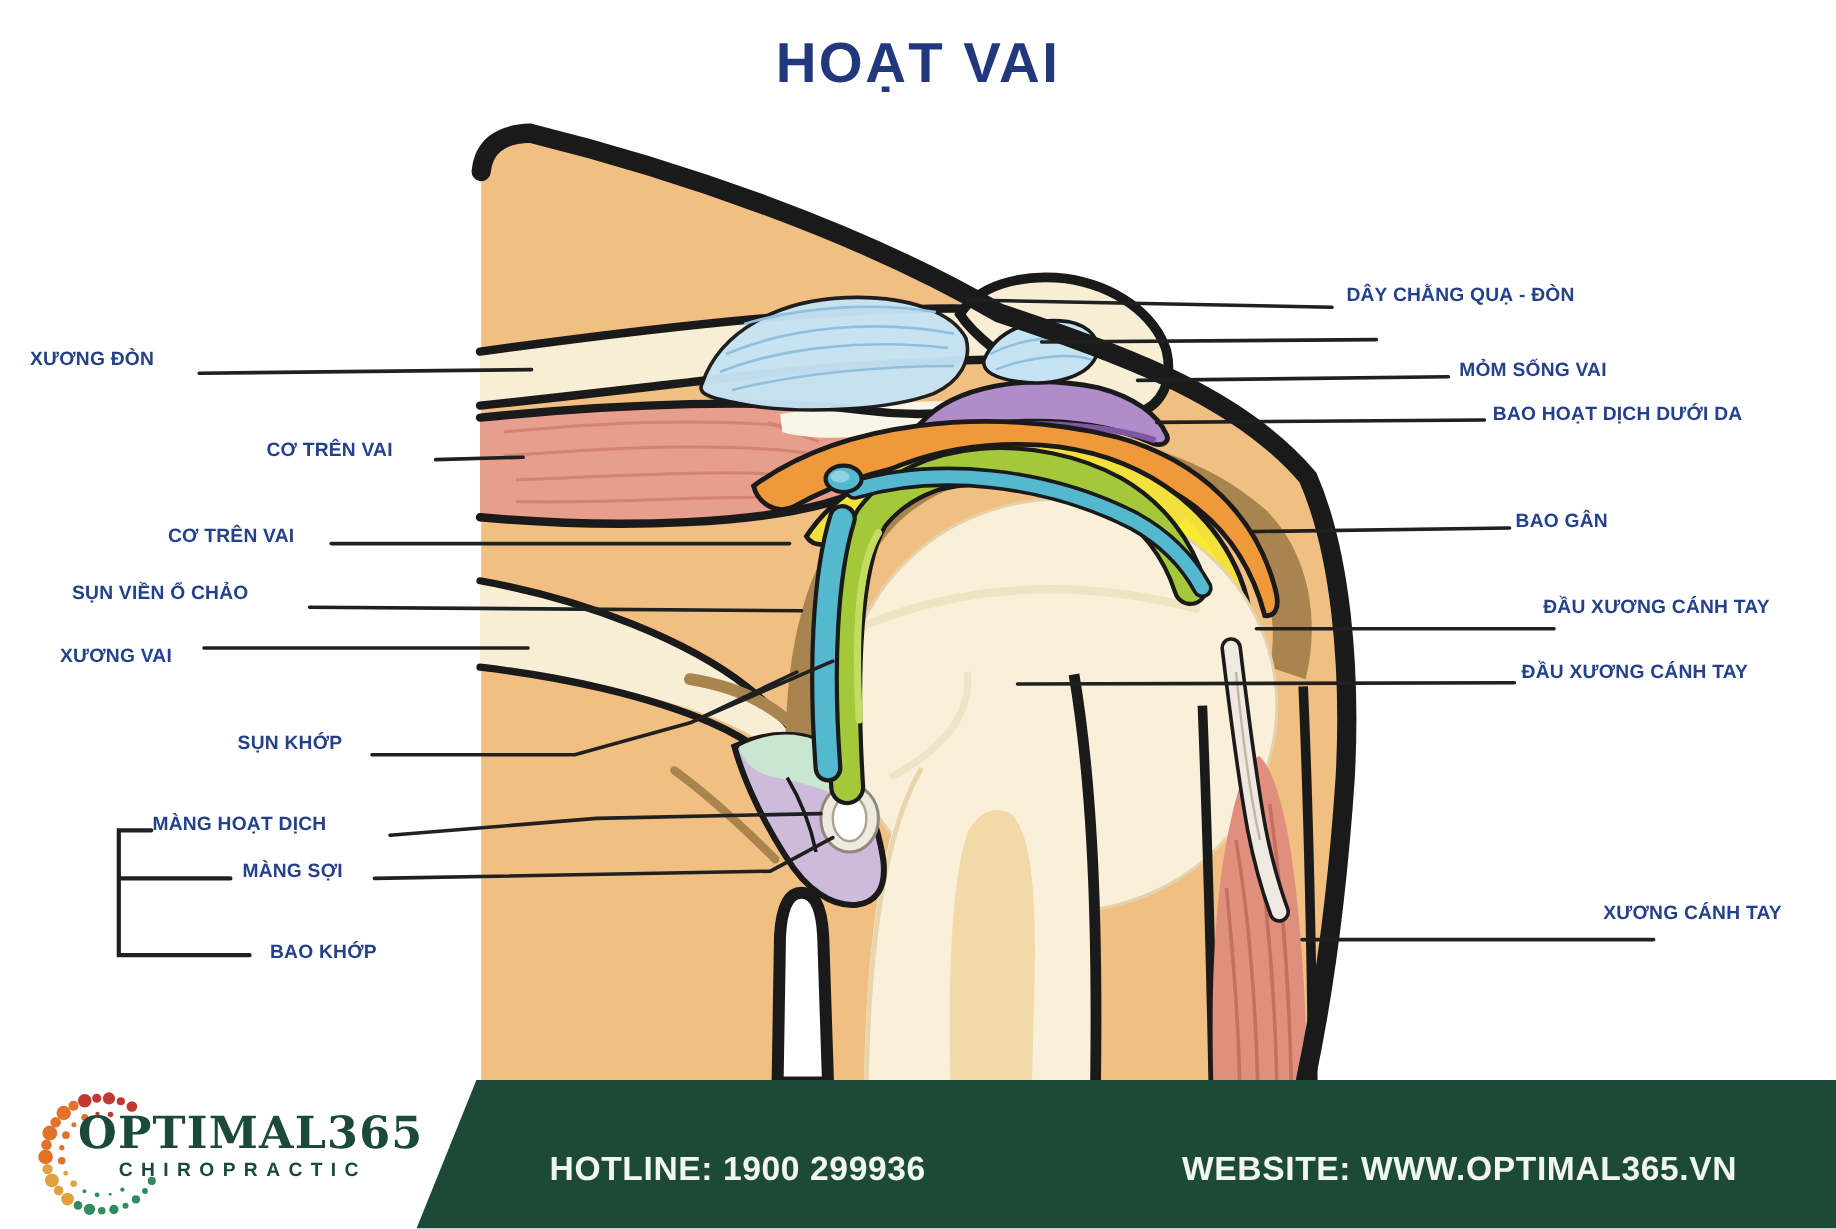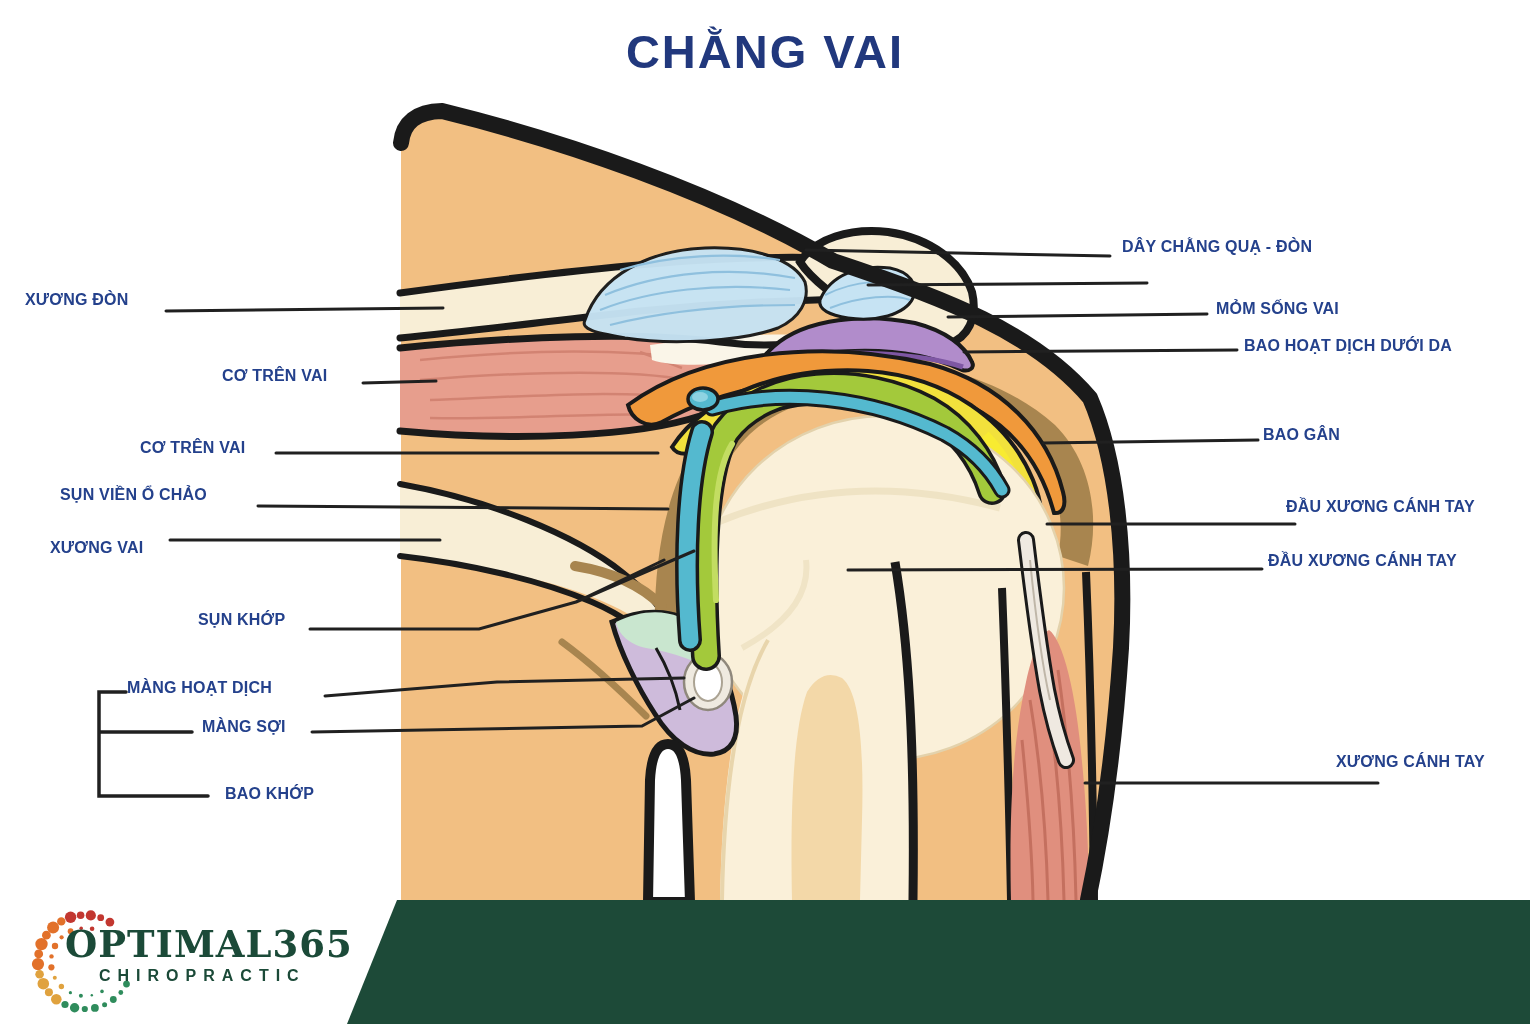--- a/index.html
+++ b/index.html
@@ -205,41 +205,43 @@
       <path d="M868,285 L1147,283"></path>
       <path d="M948,317 L1207,314"></path>
       <path d="M964,352 L1237,350"></path>
       <path d="M1043,443 L1258,440"></path>
       <path d="M1047,524 L1295,524"></path>
       <path d="M848,570 L1262,569"></path>
       <path d="M1085,783 L1378,783"></path>
     </g>
   </svg>
 
-  <div class="page-title">CHẰNG VAI</div>
+  <div class="page-title">HOẠT VAI</div>
 
   <div class="lbl" id="lbl-xuong-don">XƯƠNG ĐÒN</div>
   <div class="lbl" id="lbl-co-tren-vai-1">CƠ TRÊN VAI</div>
   <div class="lbl" id="lbl-co-tren-vai-2">CƠ TRÊN VAI</div>
   <div class="lbl" id="lbl-sun-vien-o-chao">SỤN VIỀN Ổ CHẢO</div>
   <div class="lbl" id="lbl-xuong-vai">XƯƠNG VAI</div>
   <div class="lbl" id="lbl-sun-khop">SỤN KHỚP</div>
   <div class="lbl" id="lbl-mang-hoat-dich">MÀNG HOẠT DỊCH</div>
   <div class="lbl" id="lbl-mang-soi">MÀNG SỢI</div>
   <div class="lbl" id="lbl-bao-khop">BAO KHỚP</div>
   <div class="lbl" id="lbl-day-chang-qua-don">DÂY CHẰNG QUẠ - ĐÒN</div>
   <div class="lbl" id="lbl-mom-cung-vai">MỎM SỐNG VAI</div>
   <div class="lbl" id="lbl-bao-hoat-dich-duoi-da">BAO HOẠT DỊCH DƯỚI DA</div>
   <div class="lbl" id="lbl-bao-gan">BAO GÂN</div>
   <div class="lbl" id="lbl-dau-xuong-canh-tay-1">ĐẦU XƯƠNG CÁNH TAY</div>
   <div class="lbl" id="lbl-dau-xuong-canh-tay-2">ĐẦU XƯƠNG CÁNH TAY</div>
   <div class="lbl" id="lbl-xuong-canh-tay">XƯƠNG CÁNH TAY</div>
 
   <div class="footer">
     <div class="footer-green"></div>
+    <div class="footer-hotline">HOTLINE: 1900 299936</div>
+    <div class="footer-website">WEBSITE: WWW.OPTIMAL365.VN</div>
     <div class="logo">
       <svg class="logo-dots" id="logo-dots-svg" viewBox="0 0 380 124">
           <circle cx="109.9" cy="22.1" r="4.4" fill="#C23730"></circle>
           <circle cx="100.7" cy="17.7" r="3.4" fill="#C23730"></circle>
           <circle cx="90.8" cy="15.4" r="5.1" fill="#C23730"></circle>
           <circle cx="80.6" cy="15.2" r="3.8" fill="#C23730"></circle>
           <circle cx="70.6" cy="17.3" r="5.7" fill="#C23730"></circle>
           <circle cx="61.3" cy="21.4" r="4.2" fill="#E2712A"></circle>
           <circle cx="53.1" cy="27.5" r="6.0" fill="#E2712A"></circle>
           <circle cx="46.4" cy="35.2" r="4.4" fill="#E2712A"></circle>

